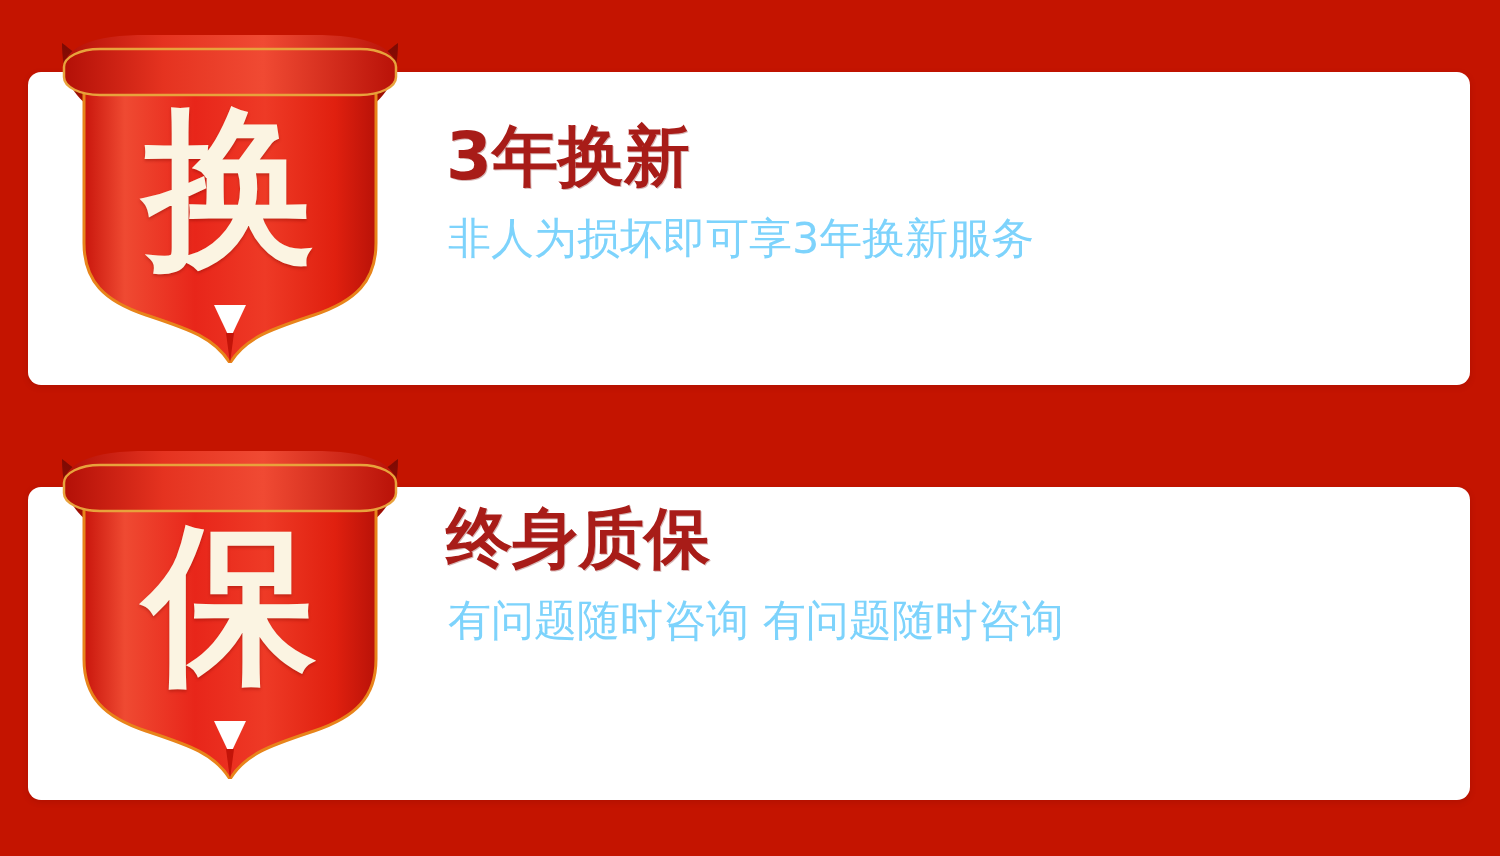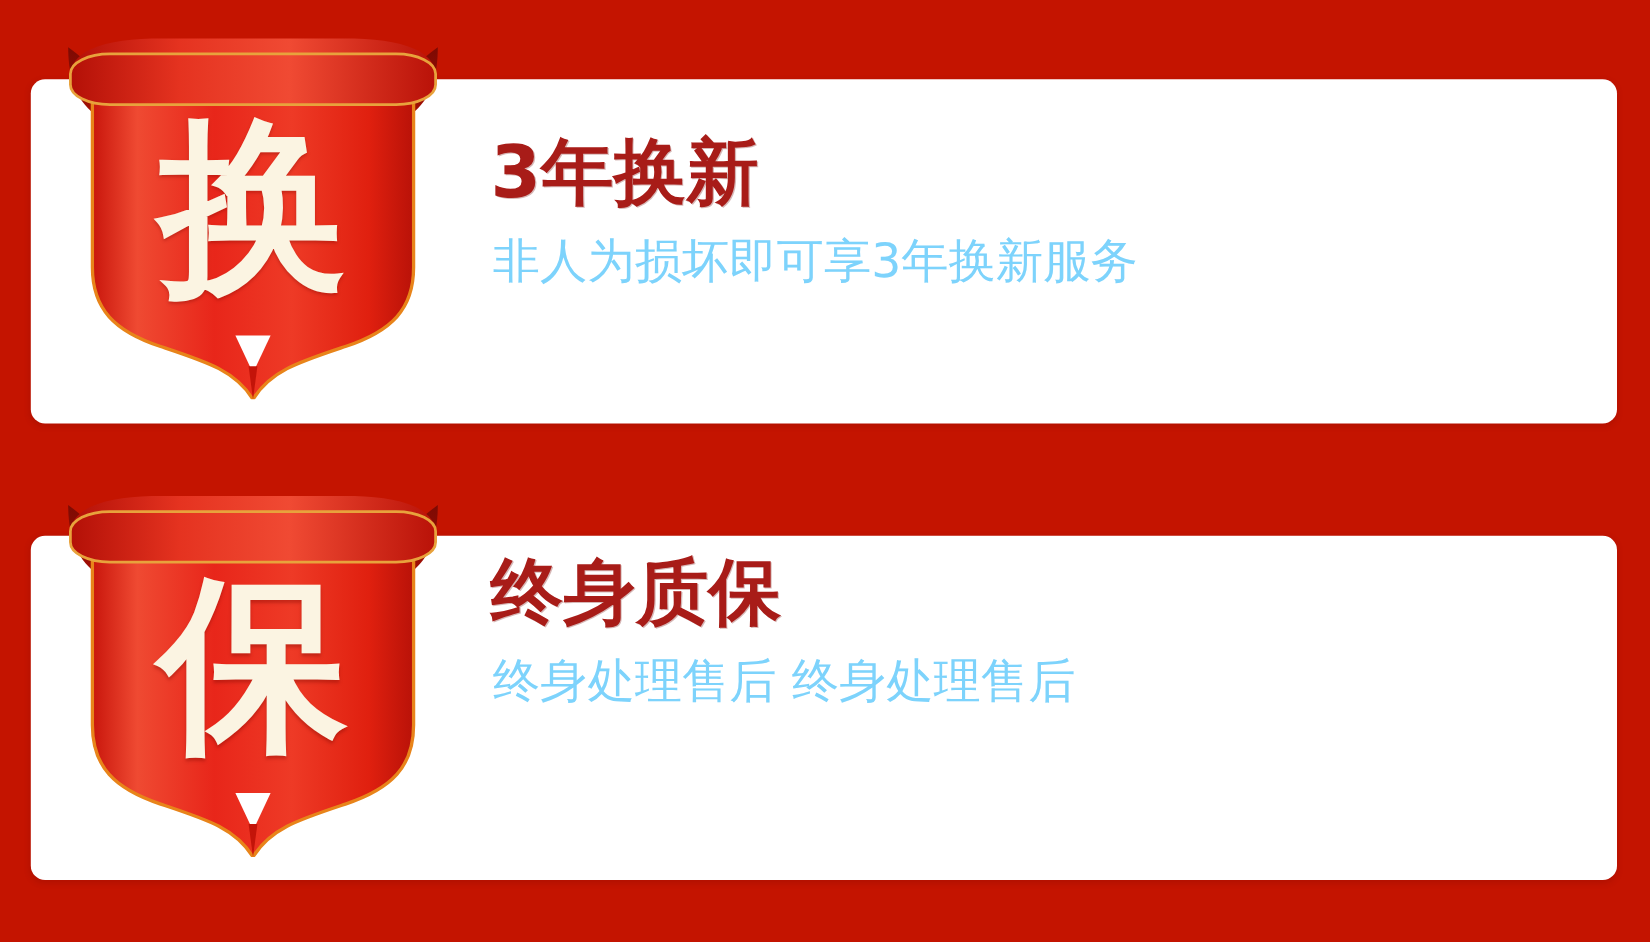--- a/index.html
+++ b/index.html
@@ -197,16 +197,16 @@
                C24,62 8,54 8,44 Z" fill="url(#g-curl2)" stroke="#e8a23c" stroke-width="2.5"></path>
 
       <path d="M158,272 L190,272 L174,306 Z" fill="#ffffff"></path>
       <path d="M170,300 L178,300 L174,330 Z" fill="#c31409"></path>
     </svg>
     <div class="badge-glyph">保</div>
   </div>
 
   <div class="text-block tb-2">
     <div class="headline">终身质保</div>
-    <div class="subline">终身处理售后 终身处理售后</div>
+    <div class="subline">有问题随时咨询 有问题随时咨询</div>
   </div>
 
 </div>
 
 </body></html>

